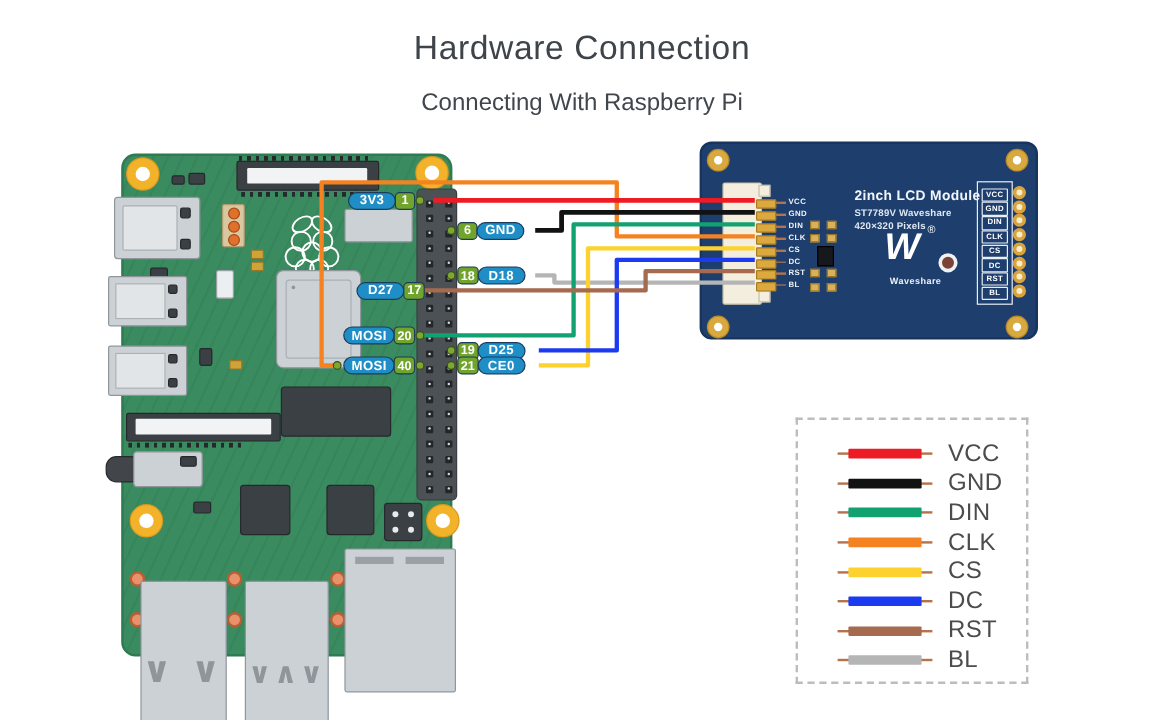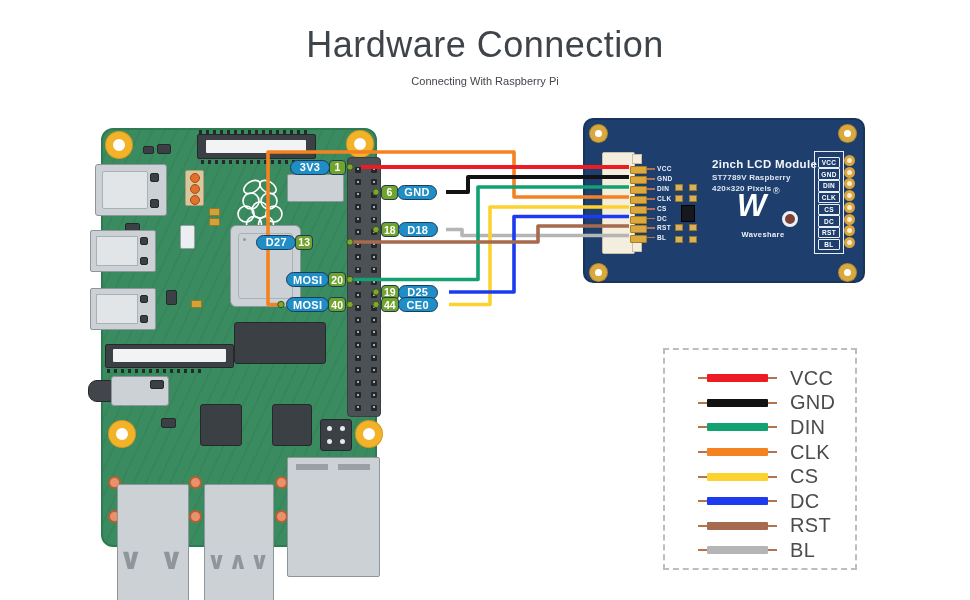--- a/index.html
+++ b/index.html
@@ -1,23 +1,23 @@
 <!DOCTYPE html>
 <html><head>
 <meta charset="utf-8">
 <style>
   html,body{margin:0;padding:0;background:#fff;}
   #stage{position:relative;width:970px;height:600px;background:#fff;overflow:hidden;
          font-family:"Liberation Sans","DejaVu Sans",sans-serif;}
   .abs{position:absolute;}
 
   
-  #title{left:0;right:0;top:24px;text-align:center;font-size:36px;font-weight:400;
+  #title{left:0;right:0;top:24px;text-align:center;font-size:28px;font-weight:400;
          color:var(--title-col,#3f444a);letter-spacing:.5px;}
-  #subtitle{left:0;right:0;top:75px;text-align:center;font-size:11px;color:#41464c;}
+  #subtitle{left:0;right:0;top:75px;text-align:center;font-size:20px;color:#41464c;}
 
   
   #pi-board{left:101px;top:128px;width:276px;height:419px;box-sizing:border-box;
             background:var(--pi-green,#3a8b5f);border:2px solid #2e7b51;border-radius:12px;}
   #pi-board .traces{left:0;top:0;right:0;bottom:0;border-radius:10px;
             background:repeating-linear-gradient(115deg,rgba(0,45,22,.06) 0 2px,transparent 2px 11px);}
   .hole-lg{width:12px;height:12px;border-radius:50%;background:#fff;
            border:7px solid var(--gold,#f2b32b);box-shadow:0 0 0 1px #d79a1d;}
   .hole-sm{width:7px;height:7px;border-radius:50%;background:#fff;
            border:5px solid #d8a93e;box-shadow:0 0 0 1px #b8892b;}
@@ -371,21 +371,21 @@
     <div class="smd-pair" style="left:90px;top:104px;">
         <i></i>
         <i class="r"></i>
       </div>
     <div class="smd-pair" style="left:90px;top:116px;">
         <i></i>
         <i class="r"></i>
       </div>
 
     <div class="abs lcd-title">2inch LCD Module</div>
-    <div class="abs lcd-sub" style="top:53px;">ST7789V Raspberry</div>
+    <div class="abs lcd-sub" style="top:53px;">ST7789V Waveshare</div>
     <div class="abs lcd-sub" style="top:64px;">420×320 Pixels</div>
 
     <div class="abs" id="lcd-logo">
       <span class="w">W</span>
       <span class="reg">®</span>
     </div>
     <div class="abs lcd-brand">Waveshare</div>
     <div class="abs brown-pad"></div>
 
     <div class="abs" id="lcd-pinblock">
@@ -436,38 +436,38 @@
         <span class="badge">1</span>
       </div>
       <div class="gpio-label" style="top: 184px; left: 382px;">
         <span class="badge">6</span>
         <span class="pill">GND</span>
       </div>
       <div class="gpio-label" style="top: 221.5px; left: 382px;">
         <span class="badge">18</span>
         <span class="pill">D18</span>
       </div>
-      <div class="gpio-label" style="top: 234px; right: 657px; padding-left: 20px;">
+      <div class="gpio-label" style="top: 234px; right: 616px; padding-left: 20px;">
         <span class="pill">D27</span>
-        <span class="badge">13</span>
+        <span class="badge">17</span>
       </div>
       <div class="gpio-label" style="top: 271.5px; right: 624px;">
         <span class="pill">MOSI</span>
         <span class="badge">20</span>
       </div>
       <div class="gpio-label" style="top: 284px; left: 382px;">
         <span class="badge">19</span>
         <span class="pill">D25</span>
       </div>
       <div class="gpio-label" style="top: 296.5px; right: 624px;">
         <span class="pill">MOSI</span>
         <span class="badge">40</span>
       </div>
       <div class="gpio-label" style="top: 296.5px; left: 382px;">
-        <span class="badge">44</span>
+        <span class="badge">21</span>
         <span class="pill">CE0</span>
       </div>
     </div>
 
   <div class="abs" id="legend">
       <div class="legend-row">
         <span class="lw">
           <i class="lead"></i>
           <i class="band" style="background: rgb(236, 27, 36);"></i>
         </span>

